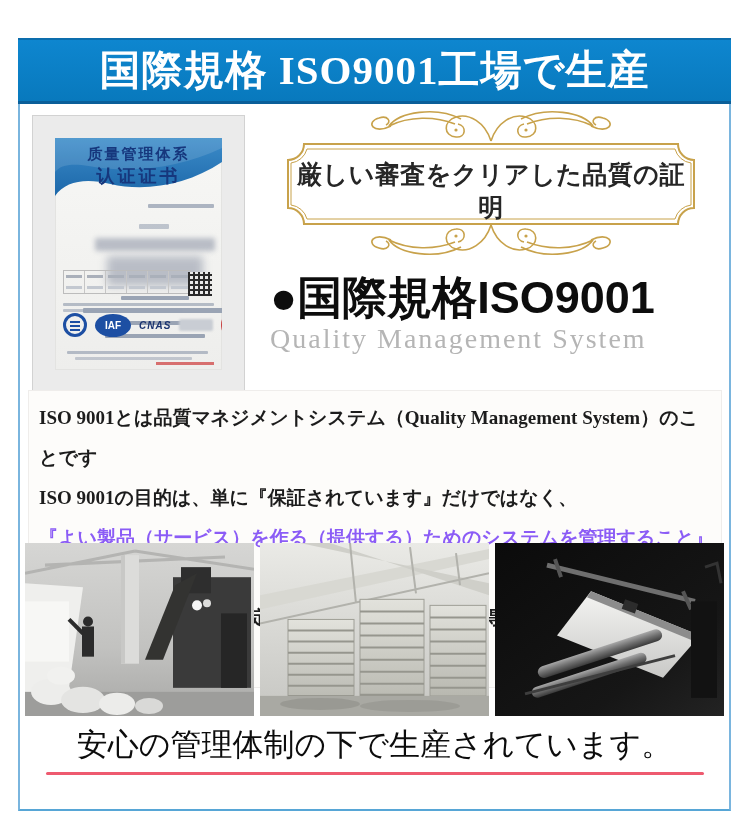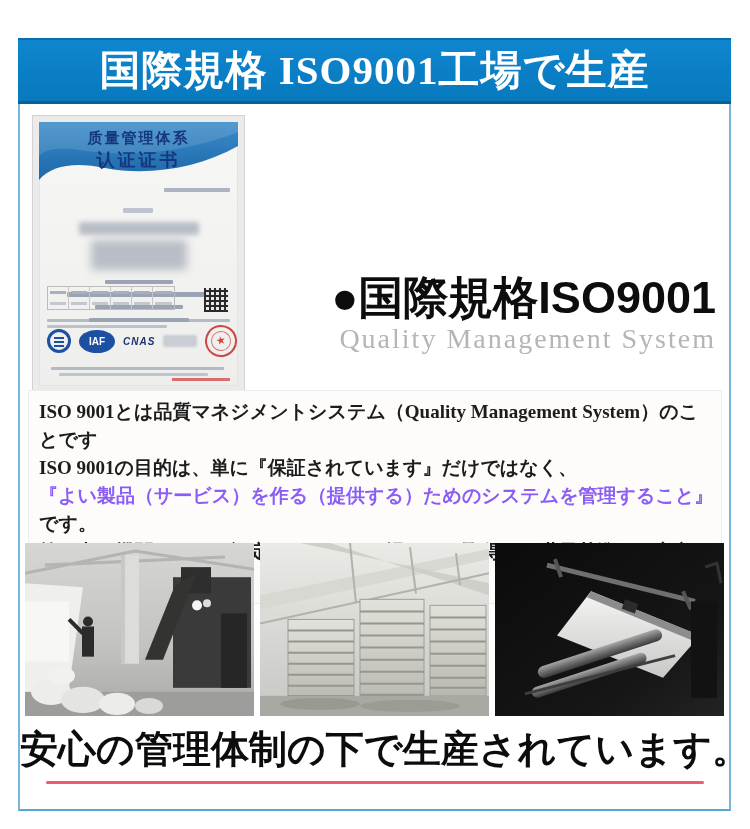--- a/index.html
+++ b/index.html
@@ -15,21 +15,21 @@
   
   .banner { position:absolute; left:-2px; top:0; width:713px; height:66px;
             background:linear-gradient(#0e86cf,#0879bd);
             border-top:2px solid #0c6dad; border-bottom:3px solid #0a5f99;
             display:flex; align-items:center; justify-content:center; }
   .banner-title { color:#ffffff; font-size:41px; font-weight:600; letter-spacing:1px;
                   font-family:"Liberation Serif","DejaVu Serif",serif; }
 
   
   .cert { position:absolute; left:12px; top:77px; width:213px; height:278px;
-          background:#ebebeb; border:1px solid #d2d2d2; padding:6px; }
+          background:#ebebeb; border:1px solid #d2d2d2; padding:22px; }
   .cert-paper { position:relative; width:100%; height:100%;
                 background:linear-gradient(#f7f7f5,#eeeeec);
                 box-shadow:inset 0 0 0 1px #e3e3e1; overflow:hidden; }
   .cert-header-svg { position:absolute; left:0; top:0; width:100%; height:58px; }
   .cert-h1 { position:absolute; top:7px; width:100%; text-align:center;
              font-size:15px; font-weight:bold; color:#16377d; letter-spacing:2px; }
   .cert-h2 { position:absolute; top:26px; width:100%; text-align:center;
              font-size:18px; font-weight:bold; color:#16377d; letter-spacing:3px; }
   .bar { position:absolute; background:#9aa4b4; border-radius:1px; }
   .blurred { filter:blur(2.5px); background:#b9bdc6; border-radius:2px; position:absolute; }
@@ -58,40 +58,40 @@
   .stamp::after { content:"★"; position:absolute; left:0; right:0; top:7px; text-align:center; font-size:11px; color:rgba(196,40,40,.85); }
   .red-squiggle { position:absolute; right:8px; bottom:5px; width:58px; height:3px; background:#cf4444; opacity:.75; }
 
   
   .badge-wrap { position:absolute; left:238px; top:70px; width:466px; height:152px; }
   .badge-svg { position:absolute; inset:0; width:100%; height:100%; }
   .badge-text { position:absolute; left:30px; right:30px; top:50px; text-align:center;
                 font-size:25px; font-weight:600; color:#262626; letter-spacing:0.5px; }
 
   
-  .heading { position:absolute; left:230px; top:236px; width:466px; text-align:right; }
+  .heading { position:absolute; left:250px; top:236px; width:466px; text-align:left; }
   .heading-main { font-family:"Liberation Sans","DejaVu Sans",sans-serif; font-weight:bold;
                   font-size:45px; color:#0d0d0d; line-height:1.05; white-space:nowrap; }
   .heading-sub { font-size:28px; color:#b5b5b5; letter-spacing:2px; margin-top:2px; }
 
   
   .desc { position:absolute; left:8px; top:352px; width:694px; background:#fdfcfa;
           border:1px solid #efedeb; padding:7px 6px 9px 10px;
-          font-size:19px; line-height:28px; font-weight:600; color:#1c1c1c; }
+          font-size:19px; line-height:40px; font-weight:600; color:#1c1c1c; }
   .desc .red { color:#8b5cf6; }
 
   
   .photos { position:absolute; left:5px; top:505px; width:699px; height:173px;
             display:flex; gap:6px; }
   .photo { flex:1 1 0; height:100%; overflow:hidden; background:#888; }
   .photo svg { width:100%; height:100%; display:block; }
 
   
   .footer { position:absolute; left:0; top:686px; width:100%; text-align:center; }
-  .footer-text { font-size:38px; font-weight:700; color:#0c0c0c; letter-spacing:0px; white-space:nowrap; }
+  .footer-text { font-size:31px; font-weight:400; color:#0c0c0c; letter-spacing:0px; white-space:nowrap; }
   .footer-underline { margin:6px auto 0; width:658px; height:3px; background:#ee5a6f; border-radius:2px; }
 </style>
 </head>
 <body>
 
 <div class="page">
   <div class="frame">
 
     <div class="banner">
       <div class="banner-title">国際規格 ISO9001工場で生産</div>
@@ -139,20 +139,41 @@
           <div class="cnas">CNAS</div>
           <div class="mini-sig"></div>
           <div class="stamp"></div>
         </div>
         <div class="bar" style="left:12px; bottom:16px; right:14px; width:auto; height:3px; opacity:.7;"></div>
         <div class="bar" style="left:20px; bottom:10px; right:30px; width:auto; height:3px; opacity:.55;"></div>
         <div class="red-squiggle"></div>
       </div>
     </div>
 
+    <div class="badge-wrap">
+      <svg class="badge-svg" viewBox="0 0 466 152">
+        <defs>
+          <g id="flo" stroke="#c8a24b" fill="none" stroke-width="1.6">
+            <path d="M0,33 C-6,14 -22,5 -35,9 C-48,13 -48,28 -35,29 C-25,30 -24,18 -33,16"></path>
+            <path d="M-30,11 C-55,-2 -92,4 -102,18 C-82,8 -56,8 -36,16"></path>
+            <path d="M-100,18 C-118,27 -126,14 -112,10 C-103,7 -99,14 -105,17"></path>
+            <circle cx="-35" cy="22" r="1.6" fill="#c8a24b" stroke="none"></circle>
+          </g>
+          <g id="fpair">
+            <use href="#flo" transform="translate(233,0)"></use>
+            <use href="#flo" transform="translate(233,0) scale(-1,1)"></use>
+          </g>
+        </defs>
+        <use href="#fpair"></use>
+        <use href="#fpair" transform="translate(0,150) scale(1,-1)"></use>
+        <path d="M46 36 H420 A16 16 0 0 0 436 52 V100 A16 16 0 0 0 420 116 H46 A16 16 0 0 0 30 100 V52 A16 16 0 0 0 46 36 Z" fill="#ffffff" stroke="#c8a24b" stroke-width="2"></path>
+        <path d="M49 41 H417 A19 19 0 0 0 433 55 V97 A19 19 0 0 0 417 111 H49 A19 19 0 0 0 33 97 V55 A19 19 0 0 0 49 41 Z" fill="none" stroke="#c8a24b" stroke-width="1"></path>
+      </svg>
+      <div class="badge-text">厳しい審査をクリアした品質の証明</div>
+    </div>
 
     <div class="heading">
       <div class="heading-main">
         <span>●</span><span>国際規格ISO9001</span>
       </div>
       <div class="heading-sub">Quality Management System</div>
     </div>
 
     <div class="desc">
       <div>ISO 9001とは品質マネジメントシステム（Quality Management System）のことです</div>

